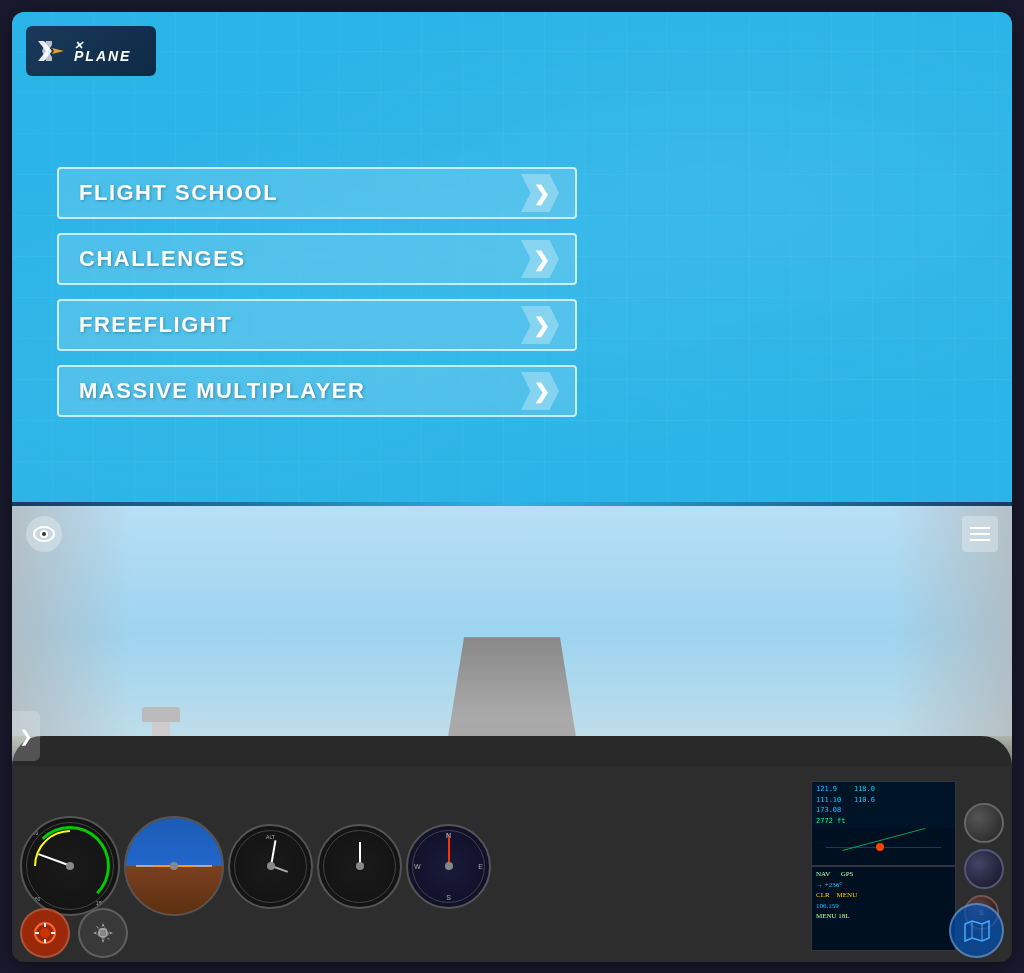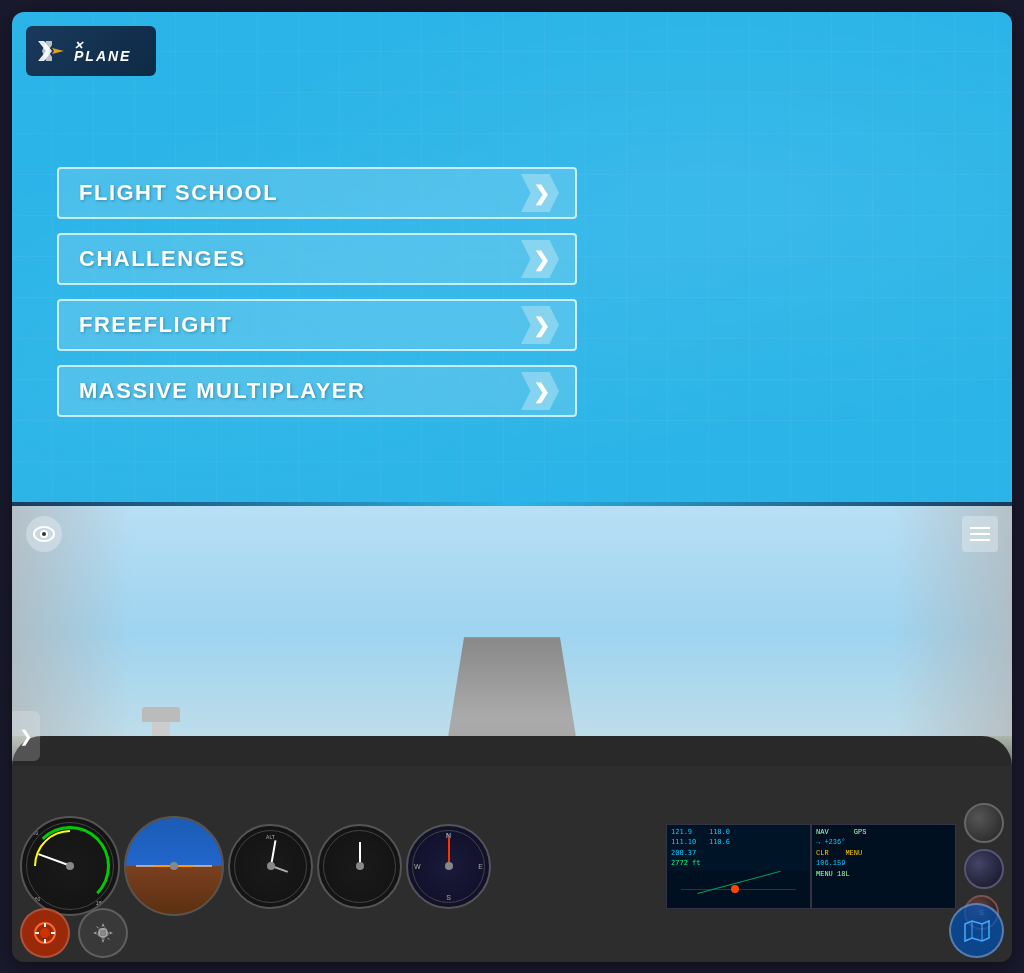--- a/index.html
+++ b/index.html
@@ -570,39 +570,39 @@
             <div style="position:absolute;top:6px;left:50%;transform:translateX(-50%);font-size:7px;color:#aaa;font-weight:bold;">N</div>
             <div style="position:absolute;bottom:6px;left:50%;transform:translateX(-50%);font-size:7px;color:#aaa;">S</div>
             <div style="position:absolute;left:6px;top:50%;transform:translateY(-50%);font-size:7px;color:#aaa;">W</div>
             <div style="position:absolute;right:6px;top:50%;transform:translateY(-50%);font-size:7px;color:#aaa;">E</div>
             <div class="gauge-needle" style="height:36%;background:#ff3300;transform:translateX(-50%) rotate(0deg);"></div>
             <div class="gauge-center-dot"></div>
           </div>
 
         </div>
 
-        <div style="display:flex;flex-direction:row;gap:0;margin-left:2px;">
+        <div style="display:flex;flex-direction:column;gap:0;margin-left:2px;">
 
           <div style="width:145px;height:85px;background:#000d1a;border:1px solid #334;display:flex;flex-direction:column;">
             <div style="background:#001428;padding:2px 4px;font-family:monospace;font-size:7px;color:#00ccff;line-height:1.5;">
               <div>121.9 &nbsp;&nbsp; 118.0</div>
               <div>111.10 &nbsp; 110.6</div>
-              <div>200.37</div>
+              <div>173.08</div>
               <div style="color:#00ff88;">2772 ft</div>
             </div>
             <div style="flex:1;background:#001020;position:relative;overflow:hidden;">
 
               <div style="position:absolute;top:30%;left:20%;width:60%;height:1px;background:#00ff88;opacity:0.6;transform:rotate(-15deg);"></div>
               <div style="position:absolute;top:50%;left:10%;width:80%;height:1px;background:#0088ff;opacity:0.4;"></div>
               <div style="position:absolute;top:40%;left:45%;width:8px;height:8px;background:#ff4400;border-radius:50%;"></div>
             </div>
           </div>
 
           <div style="width:145px;height:85px;background:#000d1a;border:1px solid #334;">
-            <div style="padding:2px 4px;font-family:Liberation Mono, monospace;font-size:7px;color:#00ccff;line-height:1.5;background:#001020;height:100%;">
+            <div style="padding:2px 4px;font-family:Liberation Serif, serif;font-size:7px;color:#00ccff;line-height:1.5;background:#001020;height:100%;">
               <div style="color:#aaffaa;">NAV &nbsp;&nbsp;&nbsp;&nbsp; GPS</div>
               <div>→ +236°</div>
               <div style="color:#ffcc00;">CLR &nbsp;&nbsp; MENU</div>
               <div>106.159</div>
               <div style="color:#aaffaa;">MENU 18L</div>
             </div>
           </div>
 
         </div>
 

